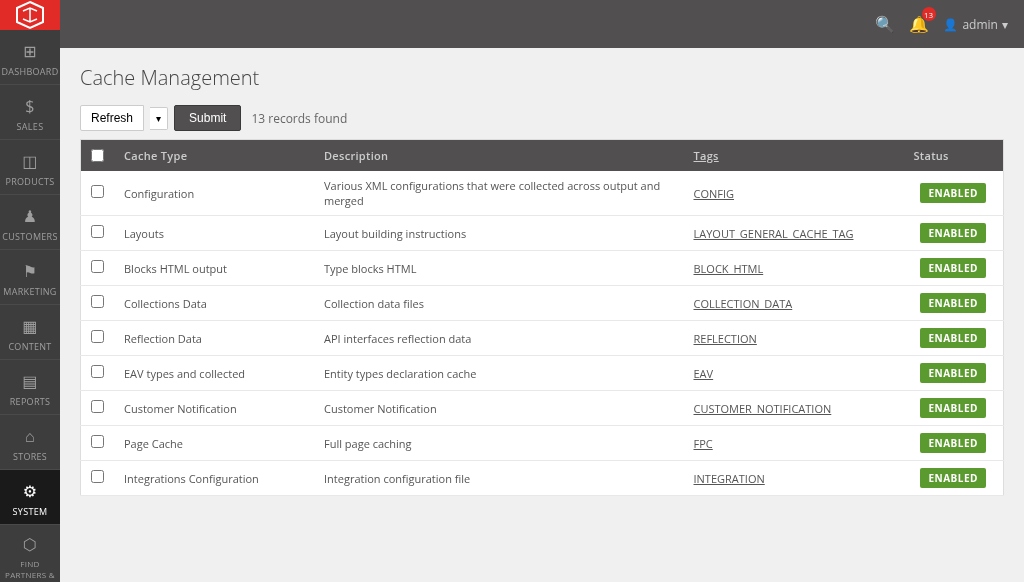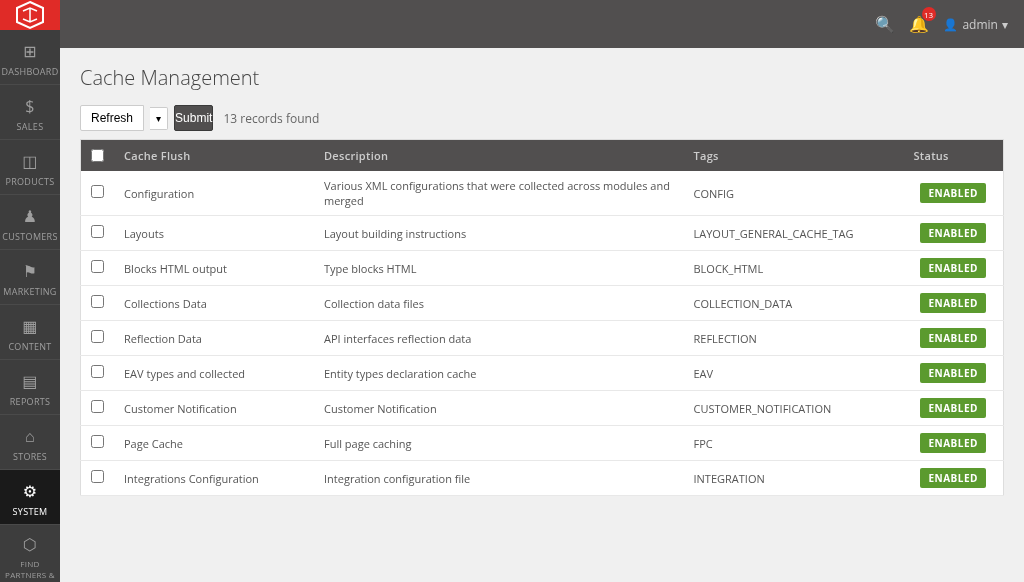--- a/index.html
+++ b/index.html
@@ -166,21 +166,21 @@
       border-left: none;
       padding: 5px 6px;
       font-size: 10px;
       cursor: pointer;
       border-radius: 0 2px 2px 0;
     }
     .btn-submit {
       background: #514f4f;
       border: 1px solid #3a3a3a;
       color: white;
-      padding: 5px 0;
+      padding: 5px 14px;
       font-size: 12px;
       cursor: pointer;
       border-radius: 2px;
     }
     .records-count {
       color: #666;
       font-size: 12px;
       margin-left: 4px;
     }
 
@@ -227,21 +227,21 @@
       color: white;
       padding: 3px 8px;
       font-size: 10px;
       font-weight: 700;
       letter-spacing: 0.5px;
       display: inline-block;
       border-radius: 2px;
     }
     .col-type { width: 200px; }
     .col-desc { width: auto; }
-    .col-tags { width: 220px; }
+    .col-tags { width: 220px; text-decoration: underline; }
     .col-status { width: 100px; text-align: center; }
 
     
     .th-checkbox-area {
       display: flex;
       align-items: center;
       justify-content: center;
     }
   </style>
 </head>
@@ -328,33 +328,33 @@
     </div>
 
     <table class="cache-table">
       <thead>
         <tr>
           <th>
             <div class="th-checkbox-area">
               <input type="checkbox" style="">
             </div>
           </th>
-          <th class="col-type">Cache Flush</th>
+          <th class="col-type">Cache Type</th>
           <th class="col-desc">Description</th>
           <th class="col-tags">Tags</th>
           <th class="col-status">Status</th>
         </tr>
       </thead>
       <tbody id="table-body">
       <tr>
     <td>
       <input type="checkbox" style="">
     </td>
     <td class="col-type">Configuration</td>
-    <td class="col-desc">Various XML configurations that were collected across modules and merged</td>
+    <td class="col-desc">Various XML configurations that were collected across output and merged</td>
     <td class="col-tags">CONFIG</td>
     <td class="col-status">
       <span class="status-enabled">ENABLED</span>
     </td>
   </tr>
           <tr>
     <td>
       <input type="checkbox" style="">
     </td>
     <td class="col-type">Layouts</td>

